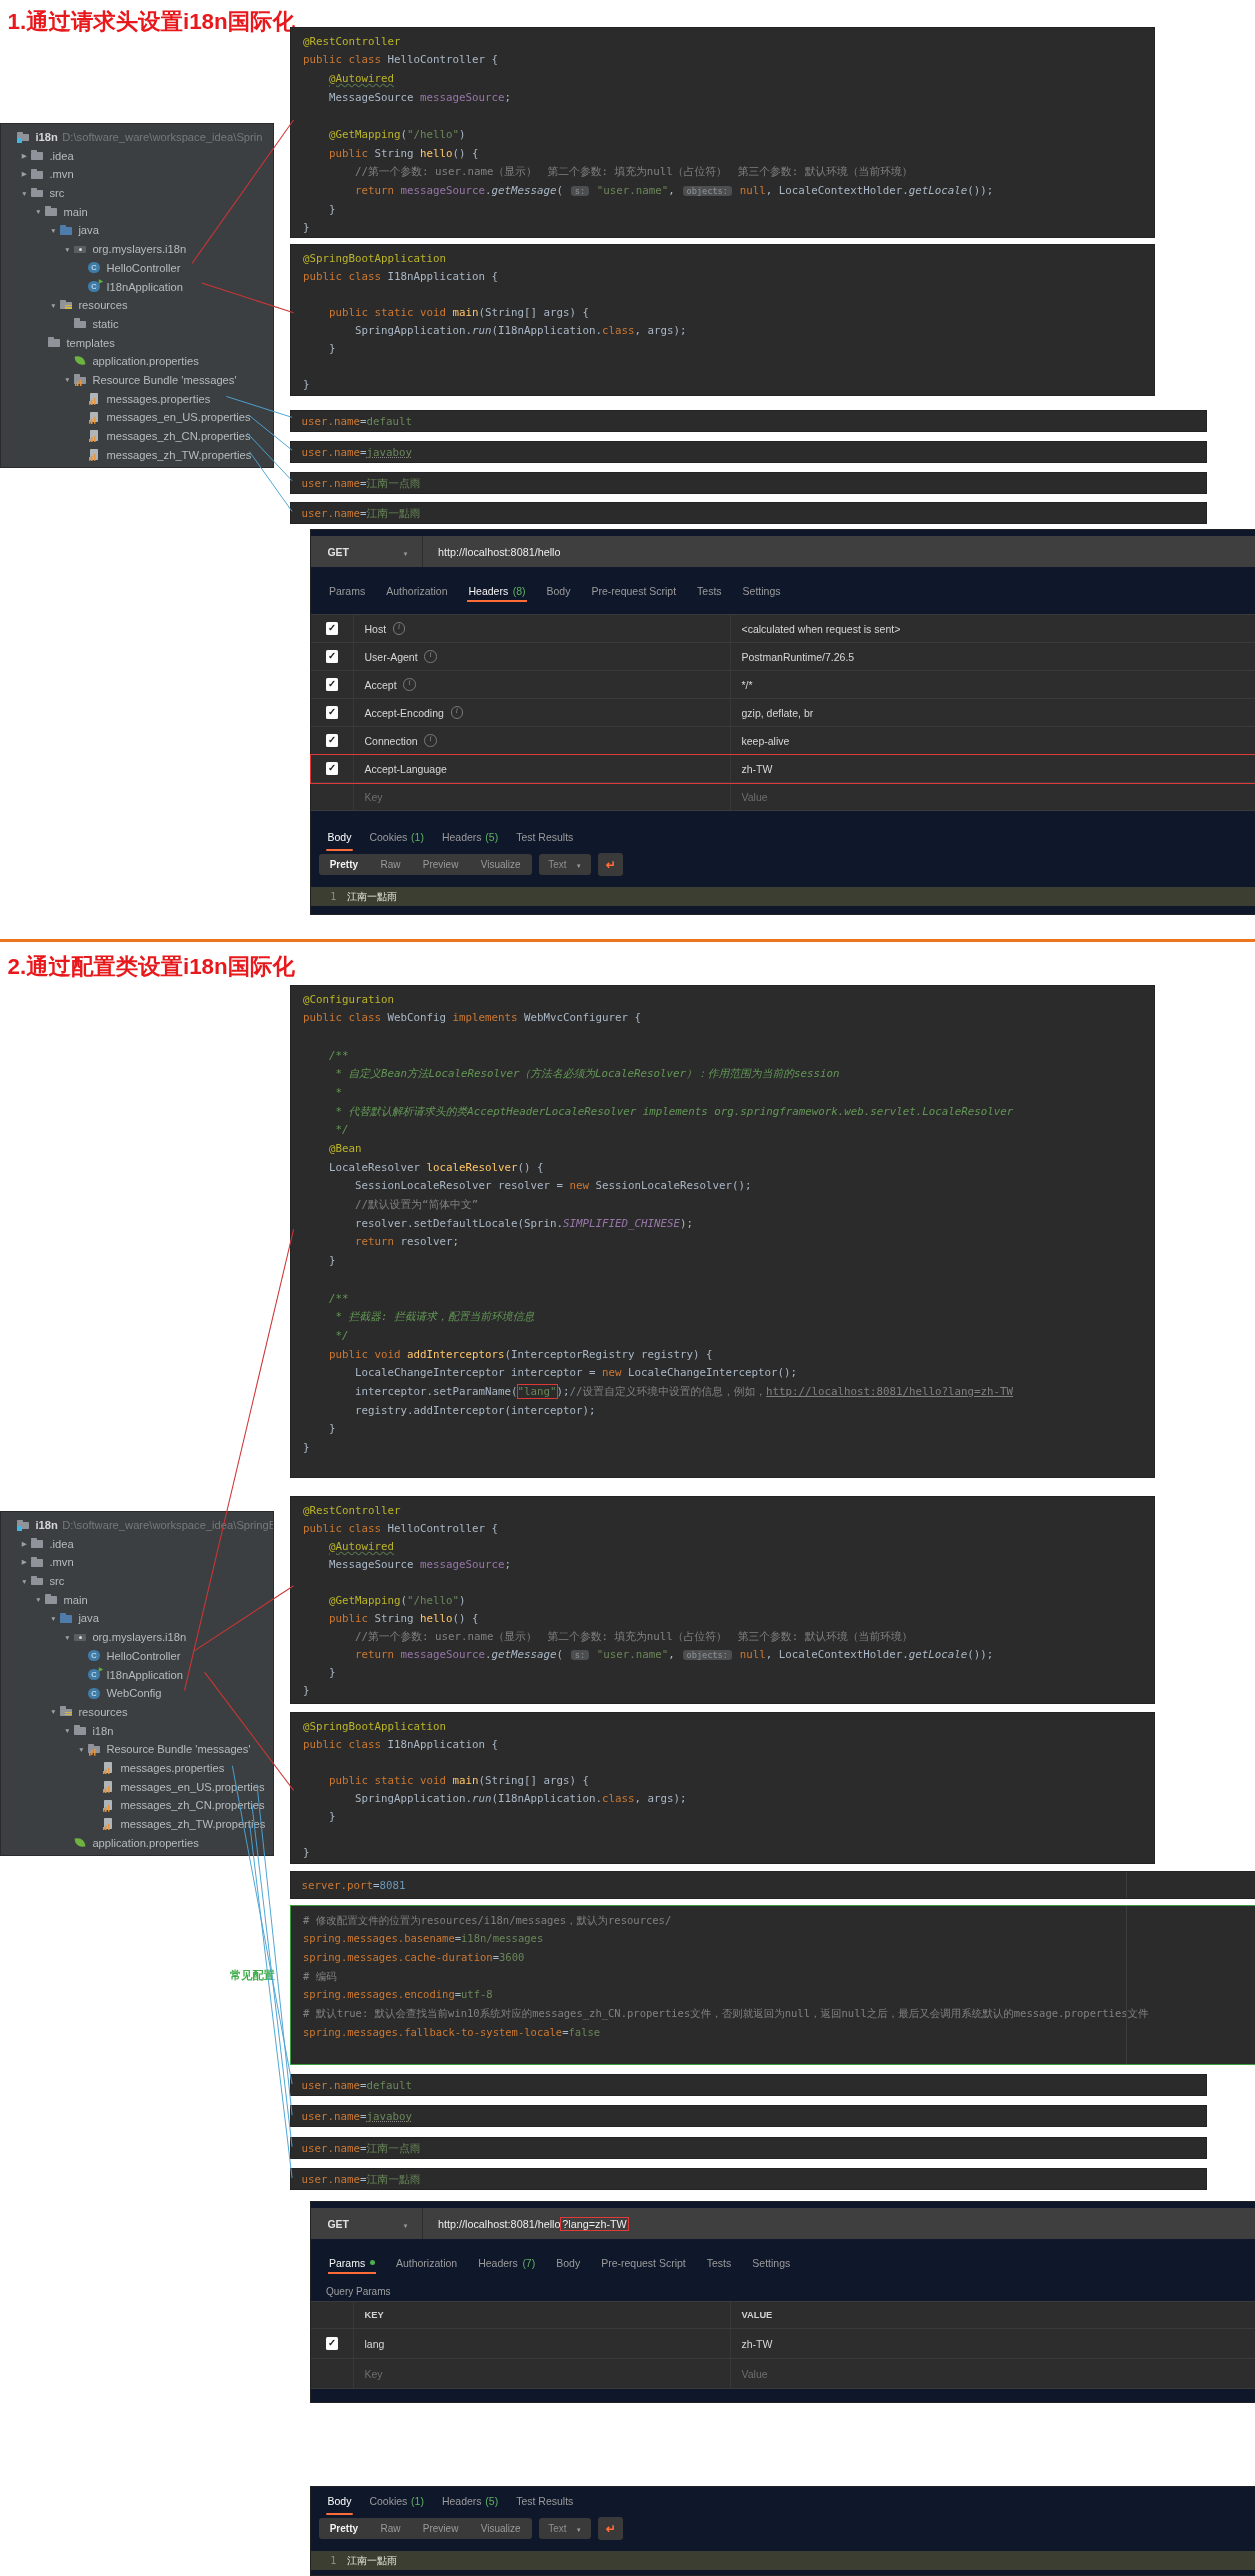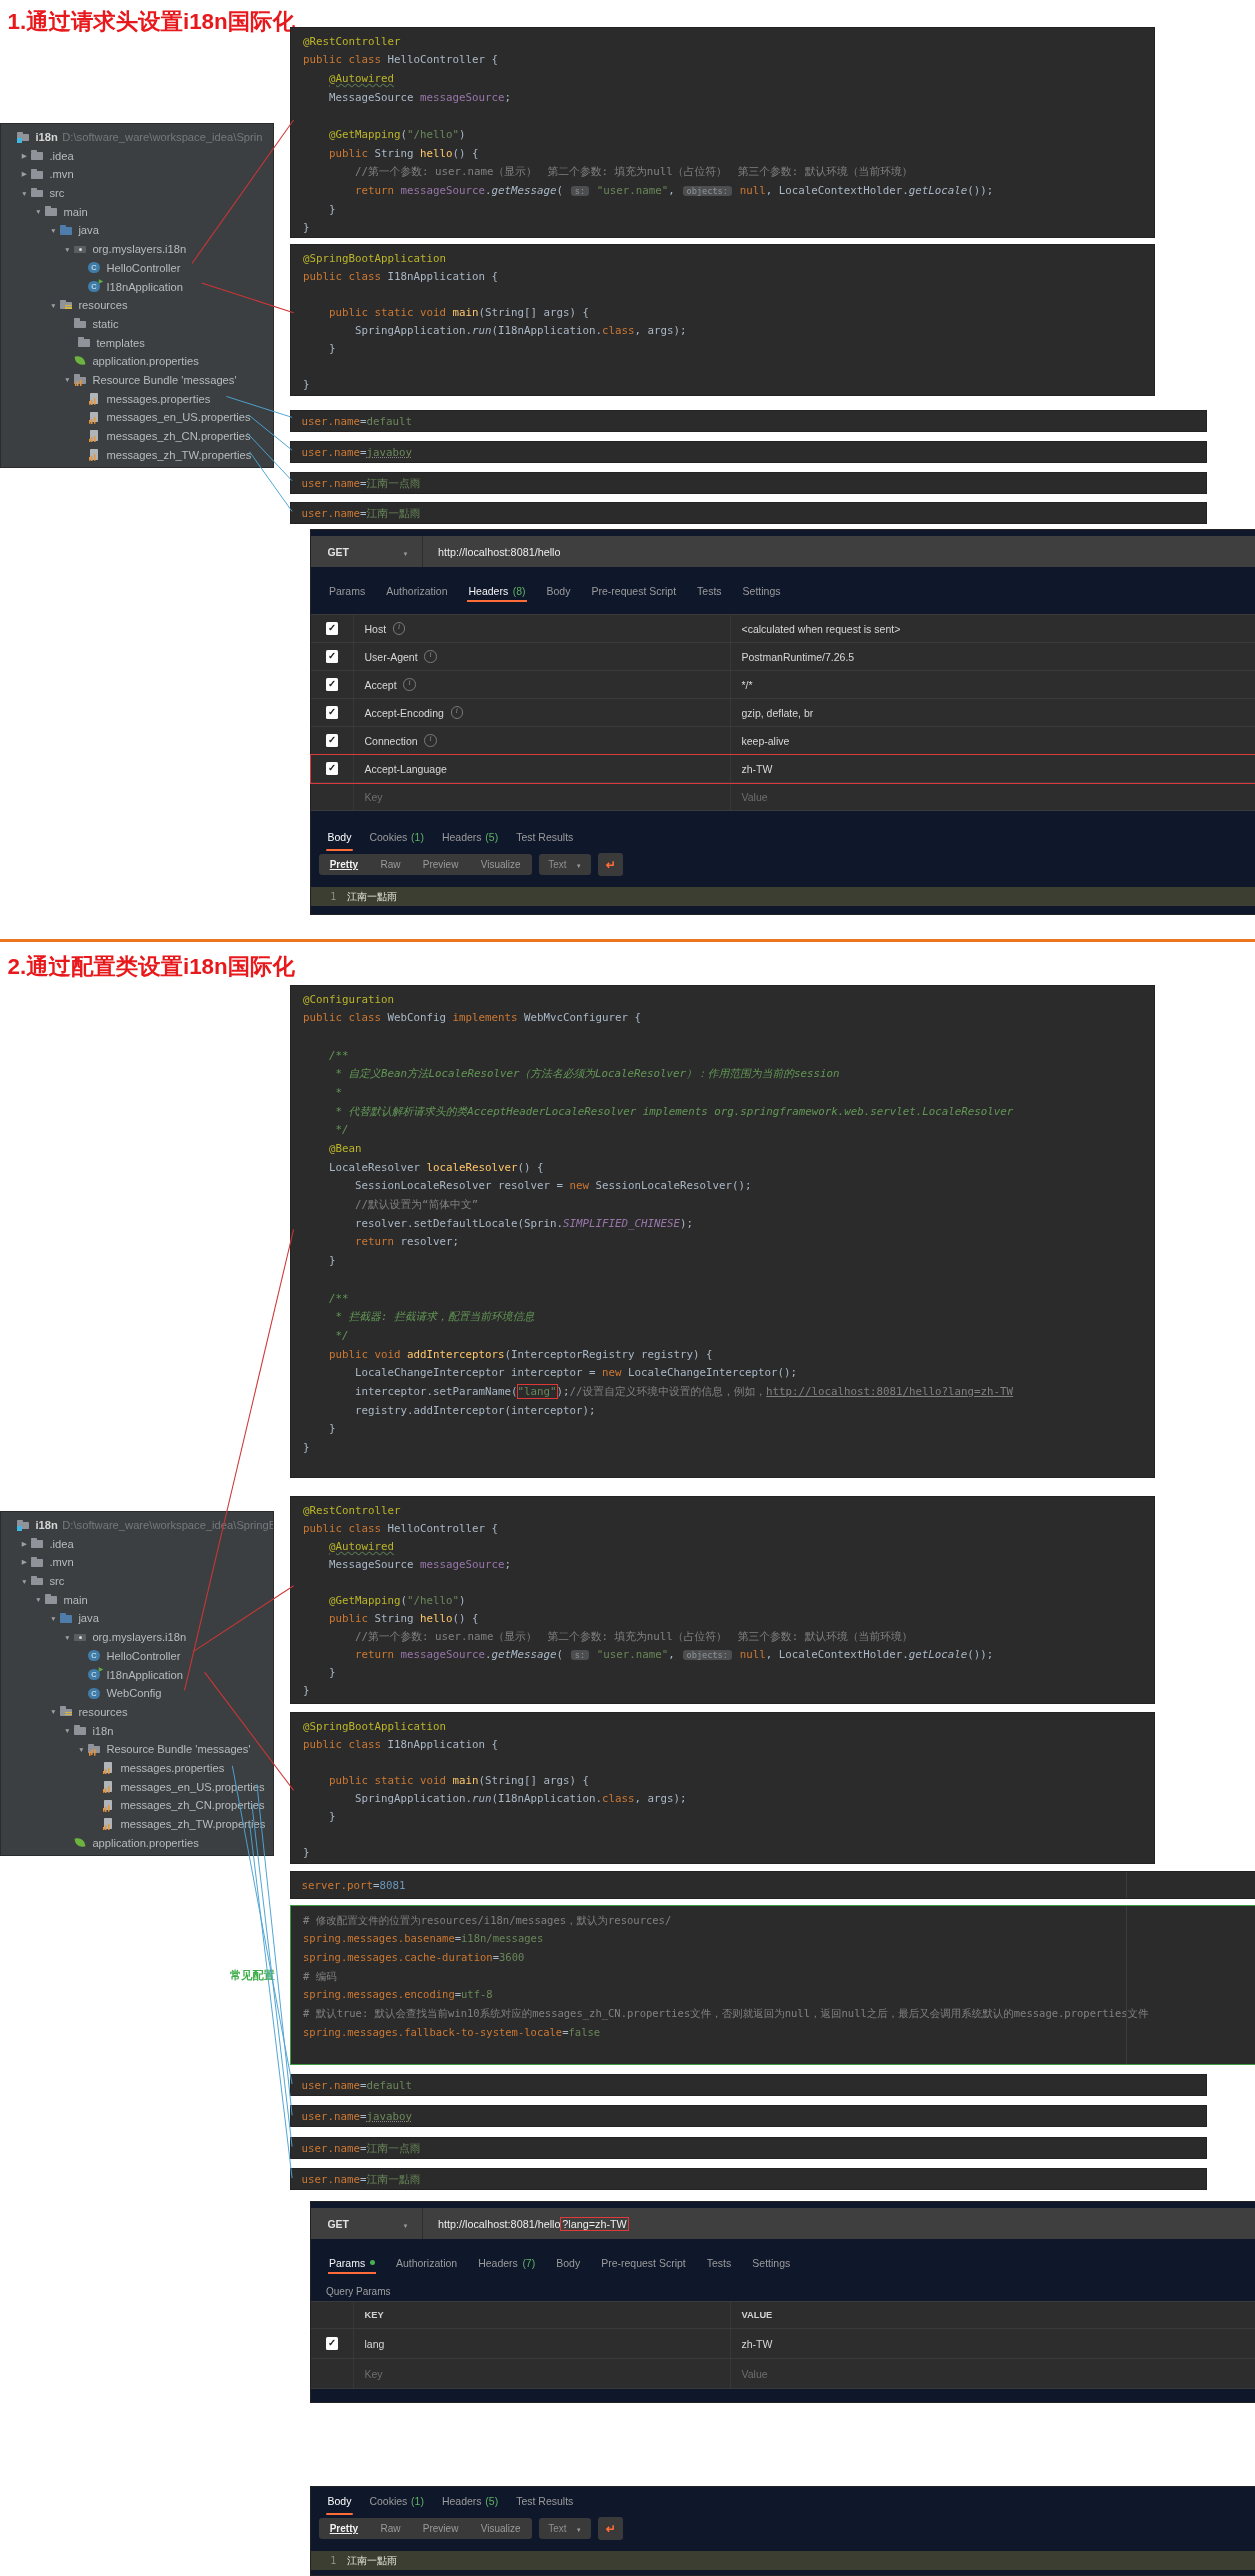--- a/index.html
+++ b/index.html
@@ -93,21 +93,21 @@
   .pm-info::after{content:"i";}
   .hl-red{outline:1.5px solid #dd3b3b;outline-offset:-0.7px;z-index:5;}
   .ph .phk,.ph .pm-val{color:#6e6e6e;}
   .pm-rtabs{position:absolute;left:7.5px;display:flex;align-items:center;font-size:10.5px;color:#9b9b9b;}
   .pm-rtab{padding:4.5px 9px;position:relative;display:flex;gap:3.7px;}
   .pm-rtab.act{color:#fff;}
   .pm-rtab.act::after{content:"";position:absolute;left:7.5px;right:7.5px;bottom:-3.7px;height:2.2px;background:#ff6c37;border-radius:1.5px;}
   .pm-views{position:absolute;left:7.5px;display:flex;gap:7.5px;align-items:center;}
   .vgroup{display:flex;background:#3a3a3a;border-radius:3px;overflow:hidden;}
   .vitem{padding:5.2px 11.2px;font-size:10px;color:#9a9a9a;}
-  .vitem.act{color:#f3f3f3;font-weight:bold;text-decoration:underline;}
+  .vitem.act{color:#f3f3f3;font-weight:bold;}
   .vselect{display:flex;gap:9px;align-items:center;background:#3a3a3a;border-radius:3px;padding:5.2px 9px;font-size:10px;color:#8f8f8f;}
   .vwrap{background:#3a3a3a;border-radius:3px;width:25.4px;height:23px;color:#ff6c37;font-size:12px;font-weight:bold;
          display:flex;align-items:center;justify-content:center;}
   .vwrap::after{content:"↵";}
   .pm-resline{position:absolute;left:0;right:0;height:19.4px;background:#3b3e31;display:flex;align-items:center;
               font-family:"DejaVu Sans Mono",monospace;font-size:10px;}
   .lno{width:25.4px;text-align:right;color:#8a8f7a;margin-right:10.5px;flex:none;}
   .rtext{color:#e8ead f;color:#e8eadf;}
 
   .overlay{position:absolute;left:0;top:0;z-index:40;pointer-events:none;}
@@ -195,21 +195,21 @@
         </span>
         <span class="tlabel">resources</span>
       </div>
       <div class="trow" style="padding-left: 60px;">
         <span class="chev"></span>
         <span class="ticon">
           <b class="i-folder"></b>
         </span>
         <span class="tlabel">static</span>
       </div>
-      <div class="trow" style="padding-left: 64px;">
+      <div class="trow" style="padding-left: 34px;">
         <span class="chev"></span>
         <span class="ticon">
           <b class="i-folder"></b>
         </span>
         <span class="tlabel">templates</span>
       </div>
       <div class="trow" style="padding-left: 60px;">
         <span class="chev"></span>
         <span class="ticon">
           <b class="i-leaf"></b>

